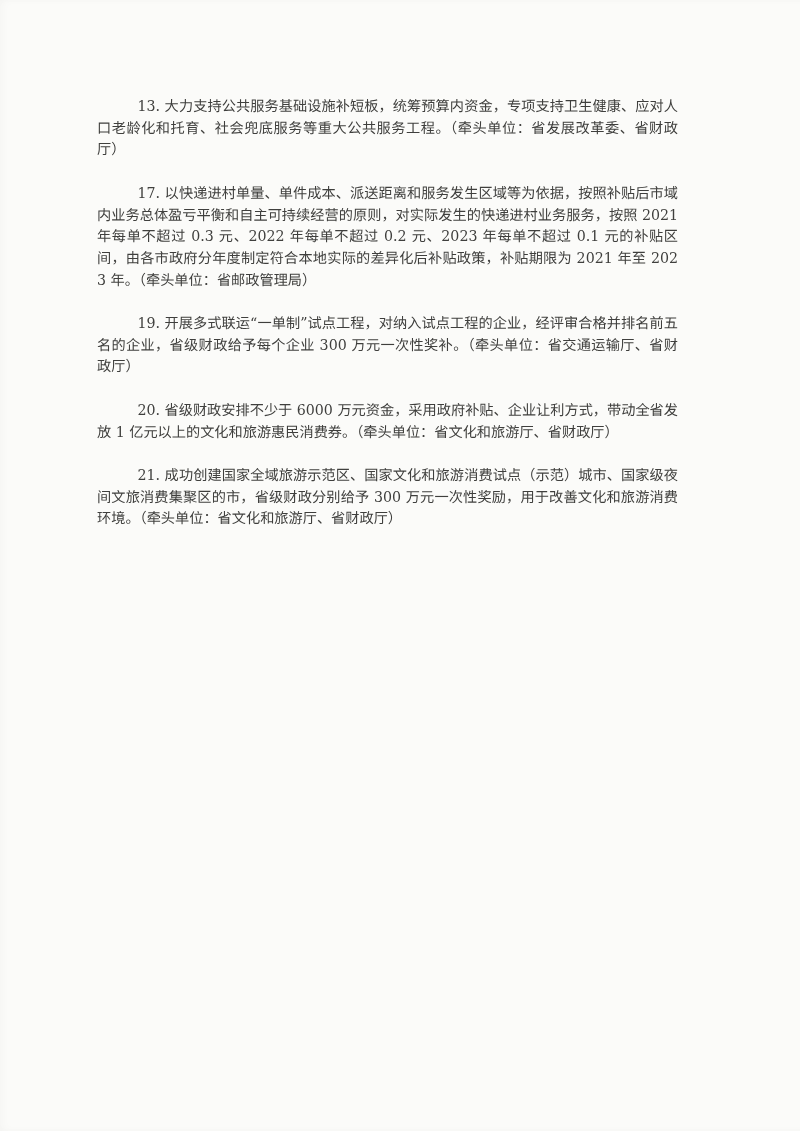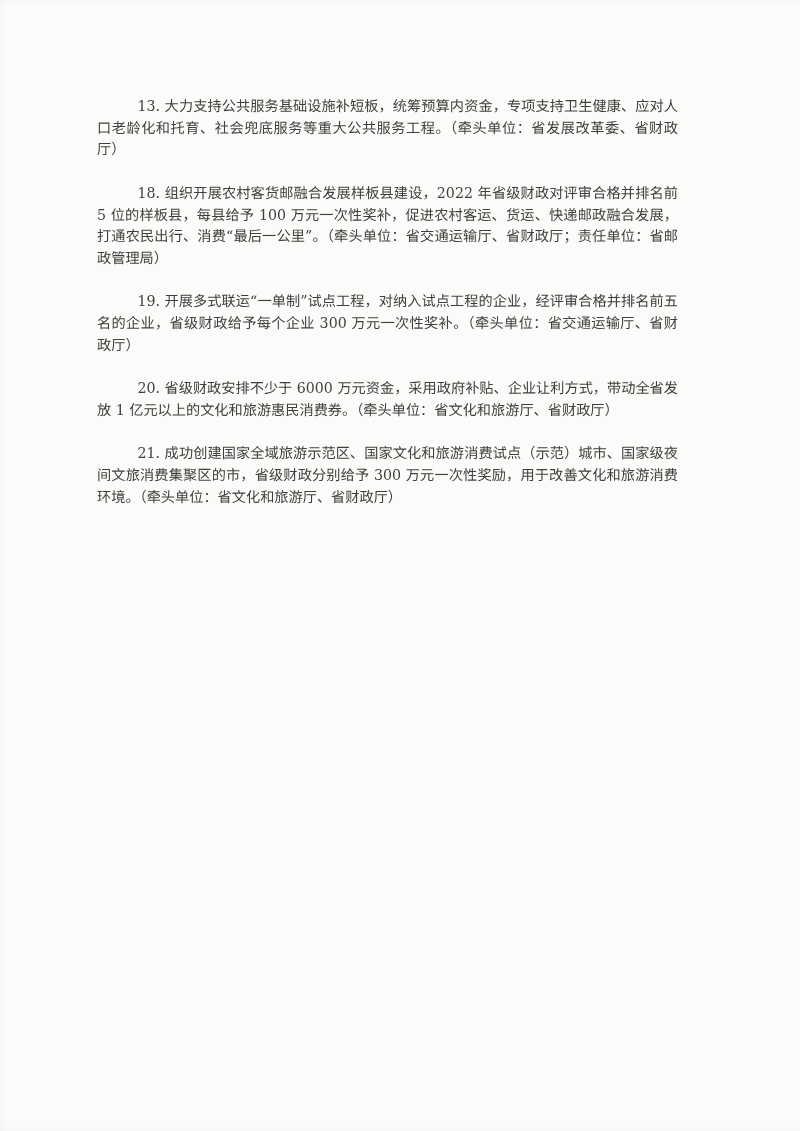--- a/index.html
+++ b/index.html
@@ -34,18 +34,18 @@
     word-break: break-all;
   }
   .para:last-child { margin-bottom: 16px; }
 </style>
 </head>
 <body>
 
 <div class="page">
   <div class="text-block">
     <p class="para">13. 大力支持公共服务基础设施补短板，统筹预算内资金，专项支持卫生健康、应对人口老龄化和托育、社会兜底服务等重大公共服务工程。（牵头单位：省发展改革委、省财政厅）</p>
-    <p class="para">18. 组织开展农村客货邮融合发展样板县建设，2022 年省级财政对评审合格并排名前 5 位的样板县，每县给予 100 万元一次性奖补，促进农村客运、货运、快递邮政融合发展，打通农民出行、消费“最后一公里”。（牵头单位：省交通运输厅、省财政厅；责任单位：省邮政管理局）</p>
+    <p class="para">17. 以快递进村单量、单件成本、派送距离和服务发生区域等为依据，按照补贴后市域内业务总体盈亏平衡和自主可持续经营的原则，对实际发生的快递进村业务服务，按照 2021 年每单不超过 0.3 元、2022 年每单不超过 0.2 元、2023 年每单不超过 0.1 元的补贴区间，由各市政府分年度制定符合本地实际的差异化后补贴政策，补贴期限为 2021 年至 2023 年。（牵头单位：省邮政管理局）</p>
     <p class="para">19. 开展多式联运“一单制”试点工程，对纳入试点工程的企业，经评审合格并排名前五名的企业，省级财政给予每个企业 300 万元一次性奖补。（牵头单位：省交通运输厅、省财政厅）</p>
     <p class="para">20. 省级财政安排不少于 6000 万元资金，采用政府补贴、企业让利方式，带动全省发放 1 亿元以上的文化和旅游惠民消费券。（牵头单位：省文化和旅游厅、省财政厅）</p>
     <p class="para">21. 成功创建国家全域旅游示范区、国家文化和旅游消费试点（示范）城市、国家级夜间文旅消费集聚区的市，省级财政分别给予 300 万元一次性奖励，用于改善文化和旅游消费环境。（牵头单位：省文化和旅游厅、省财政厅）</p>
   </div>
 </div>
 
 </body></html>

